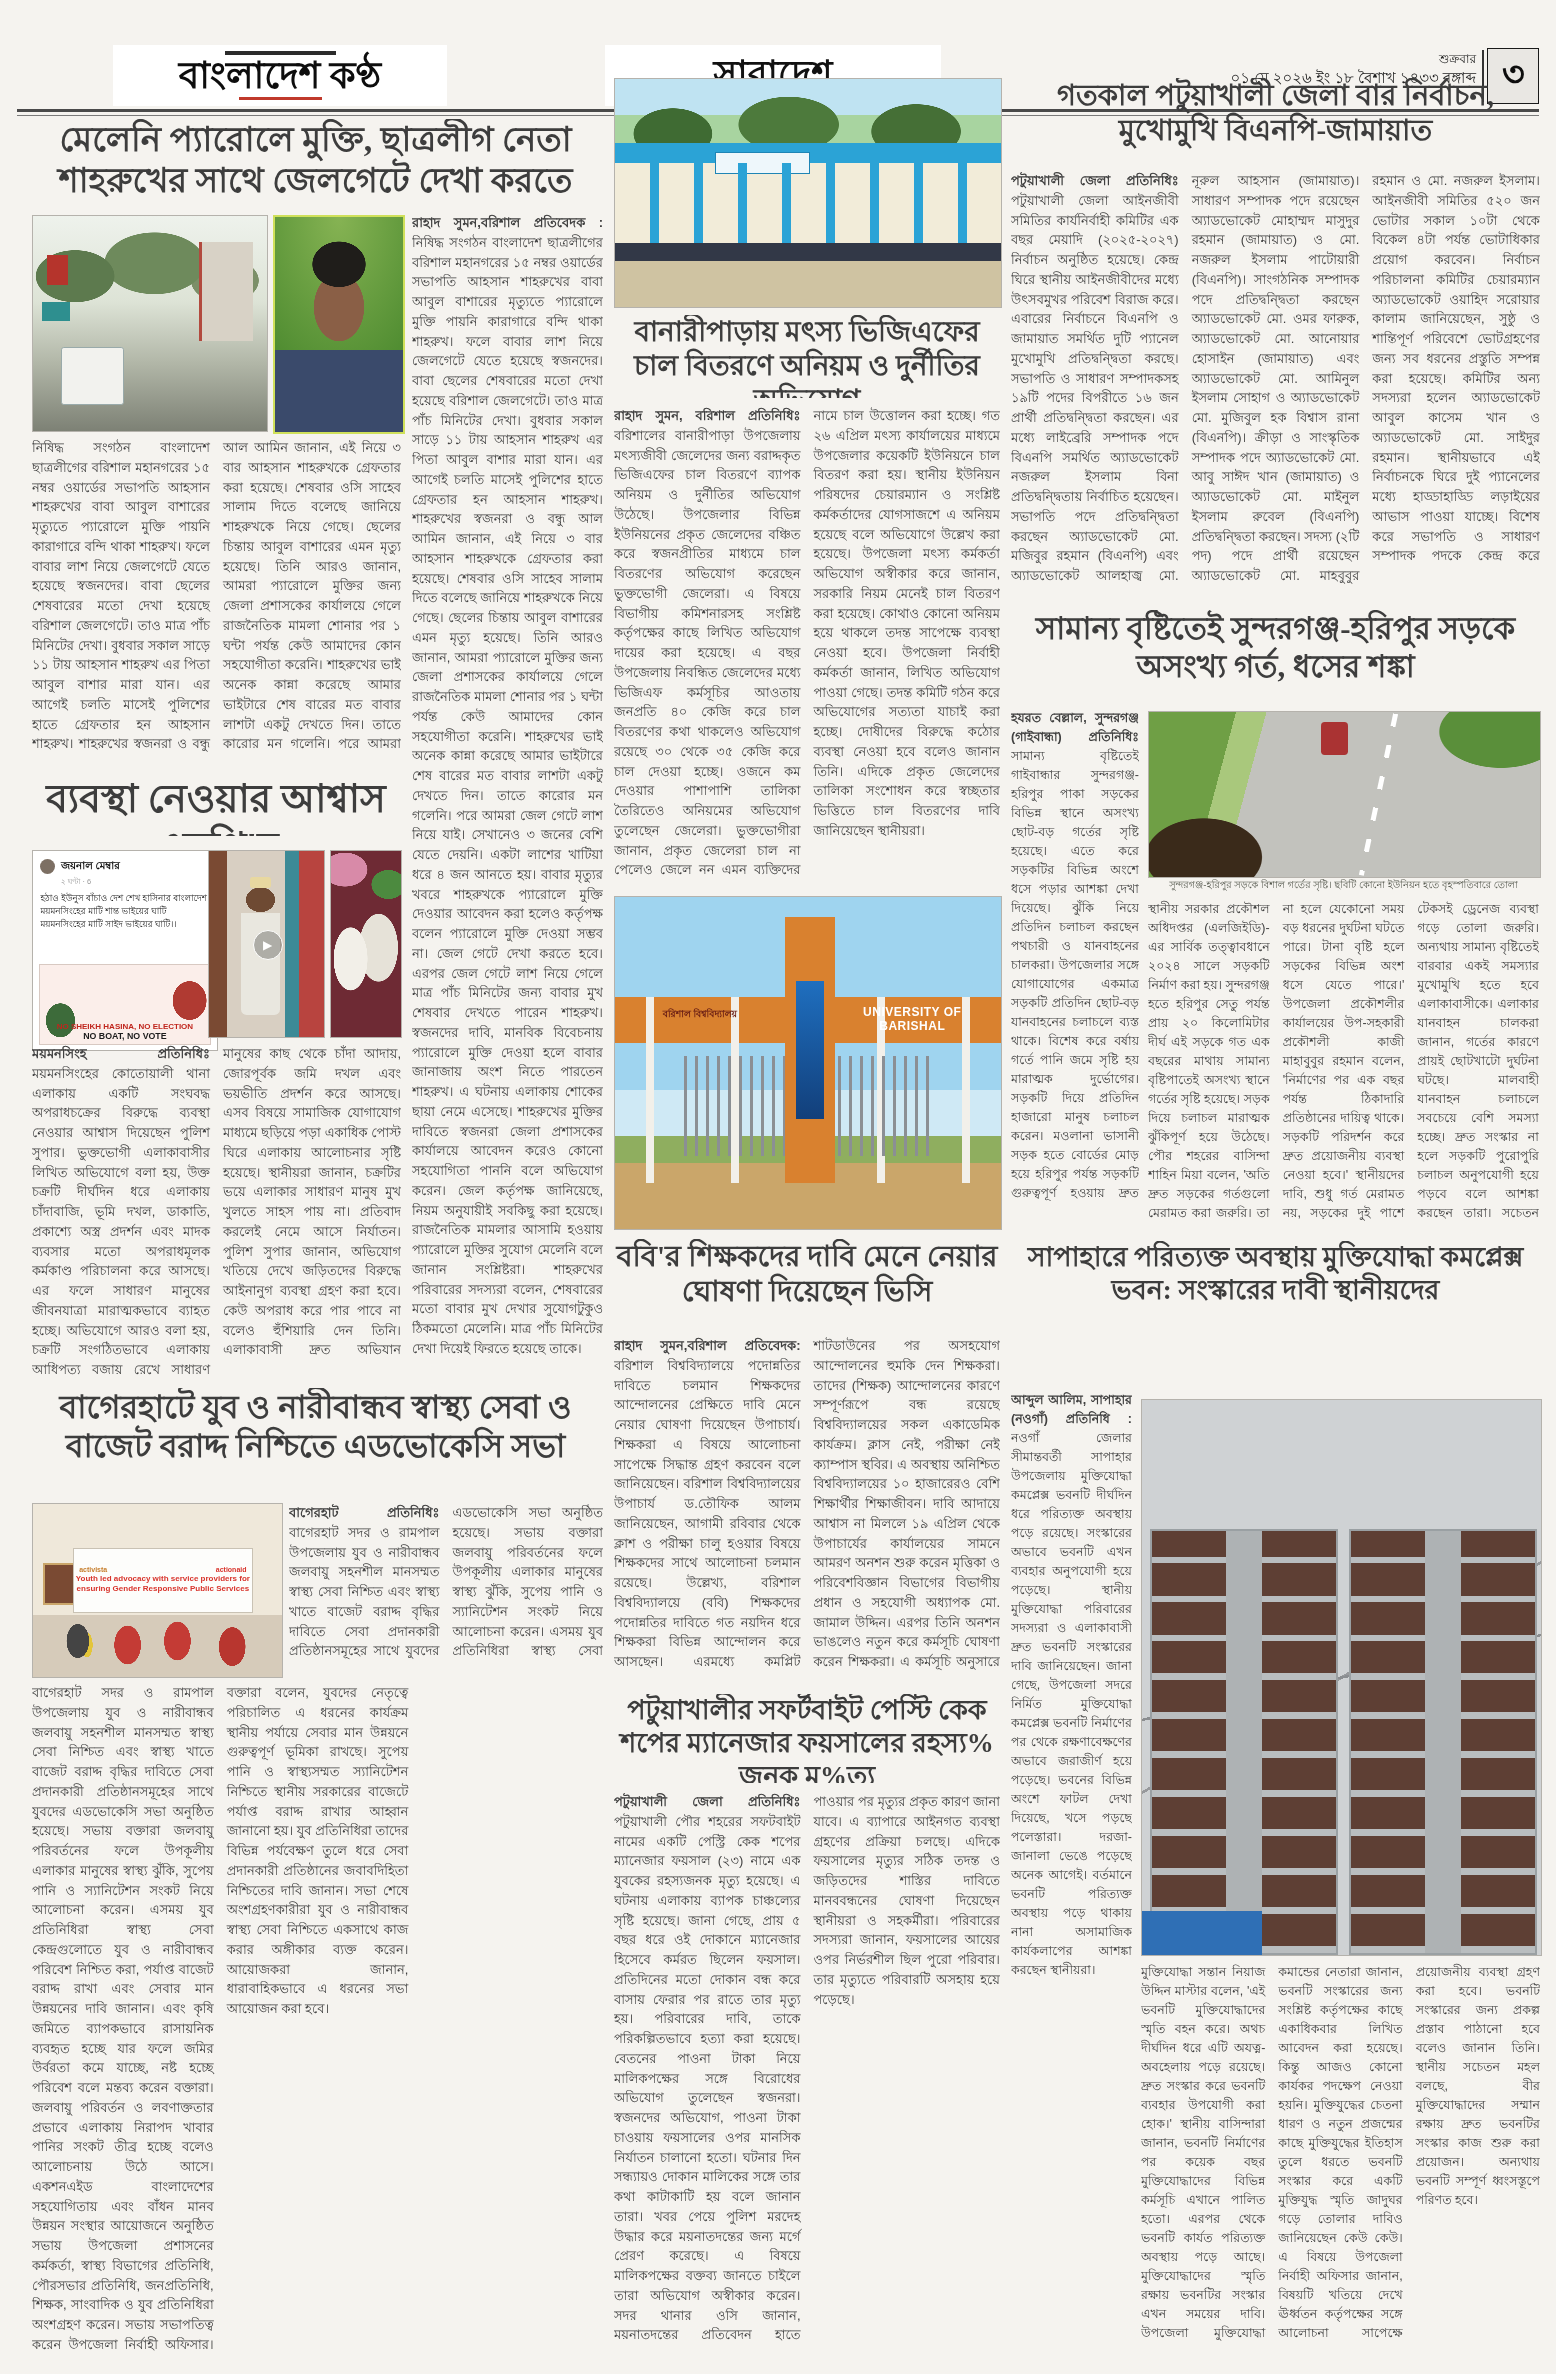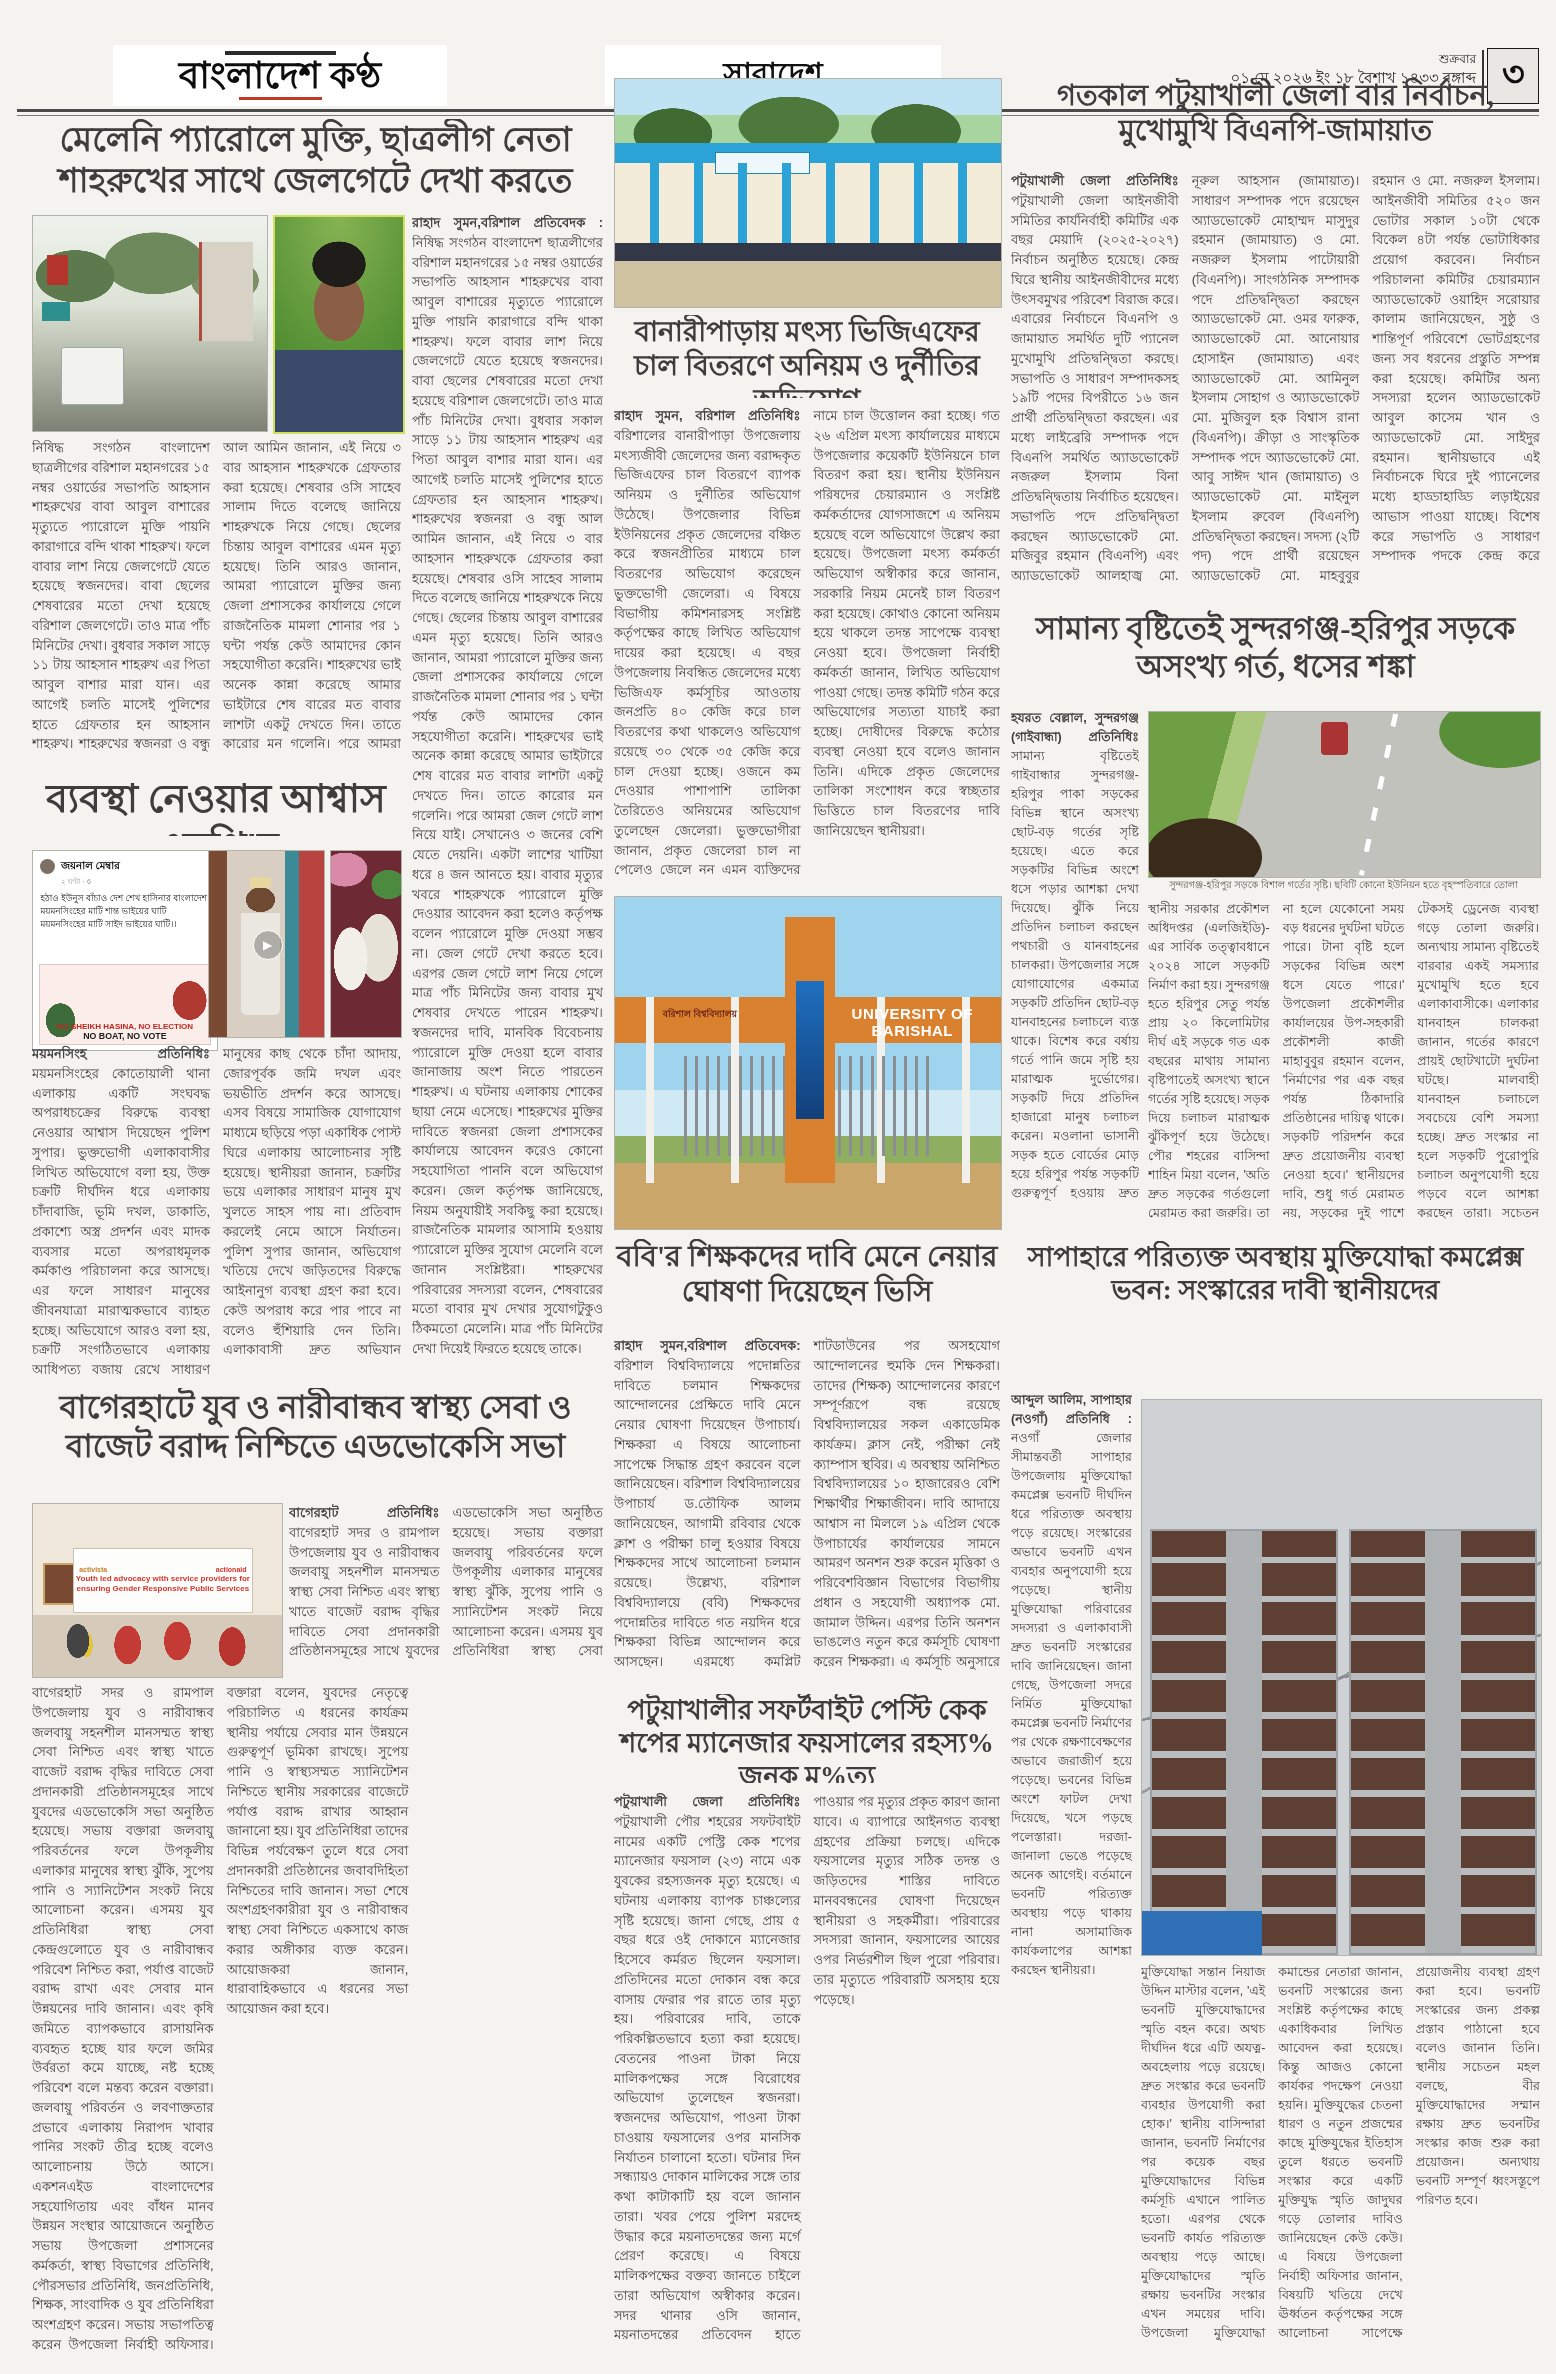--- a/index.html
+++ b/index.html
@@ -6,21 +6,21 @@
   .page{position:relative;width:1556px;height:2375px;background:#f5f3ef;margin:0 auto;
         font-family:"Liberation Sans",sans-serif;color:#3b3b3b;overflow:hidden;}
   
   .logo-band{position:absolute;left:113px;top:45px;width:334px;height:61px;background:#fff;
              display:flex;flex-direction:column;align-items:center;justify-content:center;}
   .logo-top-line{width:111px;height:3.7px;background:#2b2b2b;margin-bottom:1.9px;}
   .logo-text{font-family:"Liberation Serif",serif;font-weight:bold;font-size:37px;color:#0d0d0d;line-height:1;}
   .logo-sub-line{width:83px;height:2.8px;background:#c0392b;margin-top:2.8px;}
   .section-band{position:absolute;left:605px;top:45px;width:336px;height:61px;background:#fff;
                 display:flex;align-items:center;justify-content:center;}
-  .section-title{font-family:"Liberation Serif",serif;font-size:30px;font-weight:bold;color:#111;}
+  .section-title{font-family:"Liberation Serif",serif;font-size:36px;font-weight:bold;color:#111;}
   .date-block{position:absolute;right:80px;top:52px;text-align:right;line-height:1.3;}
   .weekday{font-size:12px;color:#222;}
   .dateline{font-size:15px;color:#222;}
   .date-divider{position:absolute;right:72px;top:50px;width:1.9px;height:52px;background:#333;}
   .page-number-box{position:absolute;right:16.7px;top:48px;width:50px;height:54px;border:1.9px solid #1a1a1a;
                    background:#e9e7e3;display:flex;align-items:center;justify-content:center;
                    font-family:"Liberation Serif",serif;font-size:35px;font-weight:bold;color:#0d0d0d;}
   .rule-thick{position:absolute;left:16.7px;right:16.7px;top:109px;height:2.8px;background:#4a4a4a;}
   .rule-thin{position:absolute;left:16.7px;right:16.7px;top:115px;height:0.9px;background:#7a7a7a;}
   
@@ -91,21 +91,21 @@
   .ph-bu{background:
       linear-gradient(180deg,#9fd4ef 0 58%,#cfe9f5 58% 72%,#8fae5f 72% 80%,#caa66a 80% 100%);}
   .ph-bu .beam{position:absolute;top:30%;height:14%;background:#d9812f;}
   .ph-bu .beam.left{left:0;width:44%;}
   .ph-bu .beam.right{right:0;width:46%;}
   .ph-bu .tower{position:absolute;left:44%;width:13%;top:6%;height:80%;background:#d9812f;
       display:flex;align-items:center;justify-content:center;}
   .ph-bu .glass{width:56%;height:52%;background:linear-gradient(180deg,#1f6fbf,#123f7a);}
   .ph-bu .pillar{position:absolute;top:30%;height:56%;width:2.2%;background:#f2f0ea;}
   .ph-bu .sign-en{position:absolute;right:2%;top:32.5%;width:42%;text-align:center;color:#fff;
-      font-weight:bold;font-size:15px;letter-spacing:0.5px;}
+      font-weight:bold;font-size:12px;letter-spacing:0.5px;}
   .ph-bu .sign-bn{position:absolute;left:3%;top:33%;width:38%;text-align:center;color:#6b1f14;
       font-weight:bold;font-size:9.3px;}
   .ph-bu .gate{position:absolute;left:18%;top:48%;width:64%;height:30%;
       background:repeating-linear-gradient(90deg,#8b8f94 0 2.8px,transparent 2.8px 11px);}
   .ph-meeting{background:linear-gradient(180deg,#efe8da 0 64%,#d6cbba 64% 100%);}
   .ph-meeting .board{position:absolute;left:4%;top:34%;width:44%;height:22%;background:#7a4a33;border:2.8px solid #caa66a;}
   .ph-meeting .banner{position:absolute;left:16%;top:4%;width:70%;height:34%;background:#fdfdfb;border:0.9px solid #c9c2b4;
       display:flex;flex-direction:column;align-items:center;justify-content:center;gap:0.9px;padding:1.9px;margin-top:37px;}
   .ph-meeting .banner .b1{color:#d8342c;font-weight:bold;font-size:8px;text-align:center;line-height:1.25;}
   .ph-meeting .banner .brands{display:flex;justify-content:space-between;width:96%;font-size:7px;font-weight:bold;}

